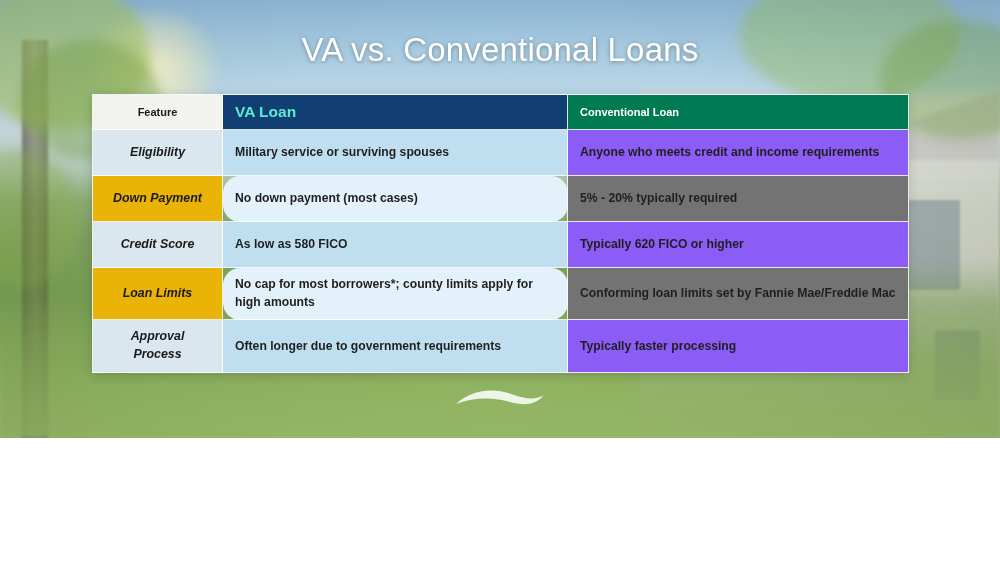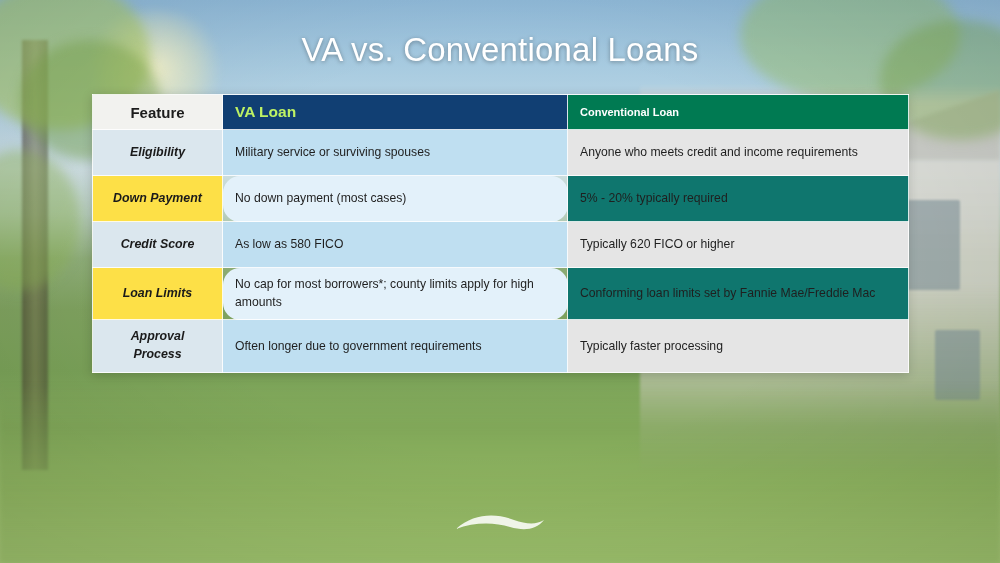--- a/index.html
+++ b/index.html
@@ -9,21 +9,21 @@
   body {
     width: 1000px;
     height: 563px;
     overflow: hidden;
     font-family: "Liberation Sans", sans-serif;
   }
 
   .slide {
     position: relative;
     width: 1000px;
-    height: 563px;
+    height: 438px;
     overflow: hidden;
   }
 
   
   .bg {
     position: absolute;
     inset: 0;
     background:
       
       linear-gradient(to bottom,
@@ -146,25 +146,25 @@
   thead th {
     height: 34px;
     padding: 0 12px;
     font-size: 15px;
     font-weight: bold;
   }
   th.h-feature {
     background: #f2f2ef;
     color: #1c1c1c;
     text-align: center;
-    font-size: 15px;
+    font-size: 11px;
   }
   th.h-va {
     background: #113f73;
-    color: #bef264;
+    color: #5eead4;
     text-align: left;
     font-size: 15.5px;
   }
   th.h-conv {
     background: #007a52;
     color: #ffffff;
     text-align: left;
     font-size: 11px;
   }
 
@@ -177,28 +177,28 @@
   td.feature {
     text-align: center;
     font-style: italic;
     font-weight: bold;
     font-size: 12.4px;
     color: #1a1a1a;
     margin-top: 41px;
   }
   
   tr.odd td.feature { background: #dbe7ee; }
-  tr.even td.feature { background: #fde047; }
+  tr.even td.feature { background: #eab308; }
   tr.odd td.va { background: #bfdff1; }
   tr.even td.va { background: #e3f1fa; border-radius: 17px; }
-  tr.odd td.conv { background: #e5e5e5; }
-  tr.even td.conv { background: #0f766e; }
+  tr.odd td.conv { background: #8b5cf6; }
+  tr.even td.conv { background: #737373; }
 
   tr.r-tall td { height: 46px; }
-  tr td { height: 29px; }
+  tr td { height: 29px; font-weight: bold; }
 
   
   .swoosh {
     position: absolute;
     left: 50%;
     transform: translateX(-50%);
     bottom: 26px;
     width: 96px;
     height: 26px;
     opacity: 0.9;

